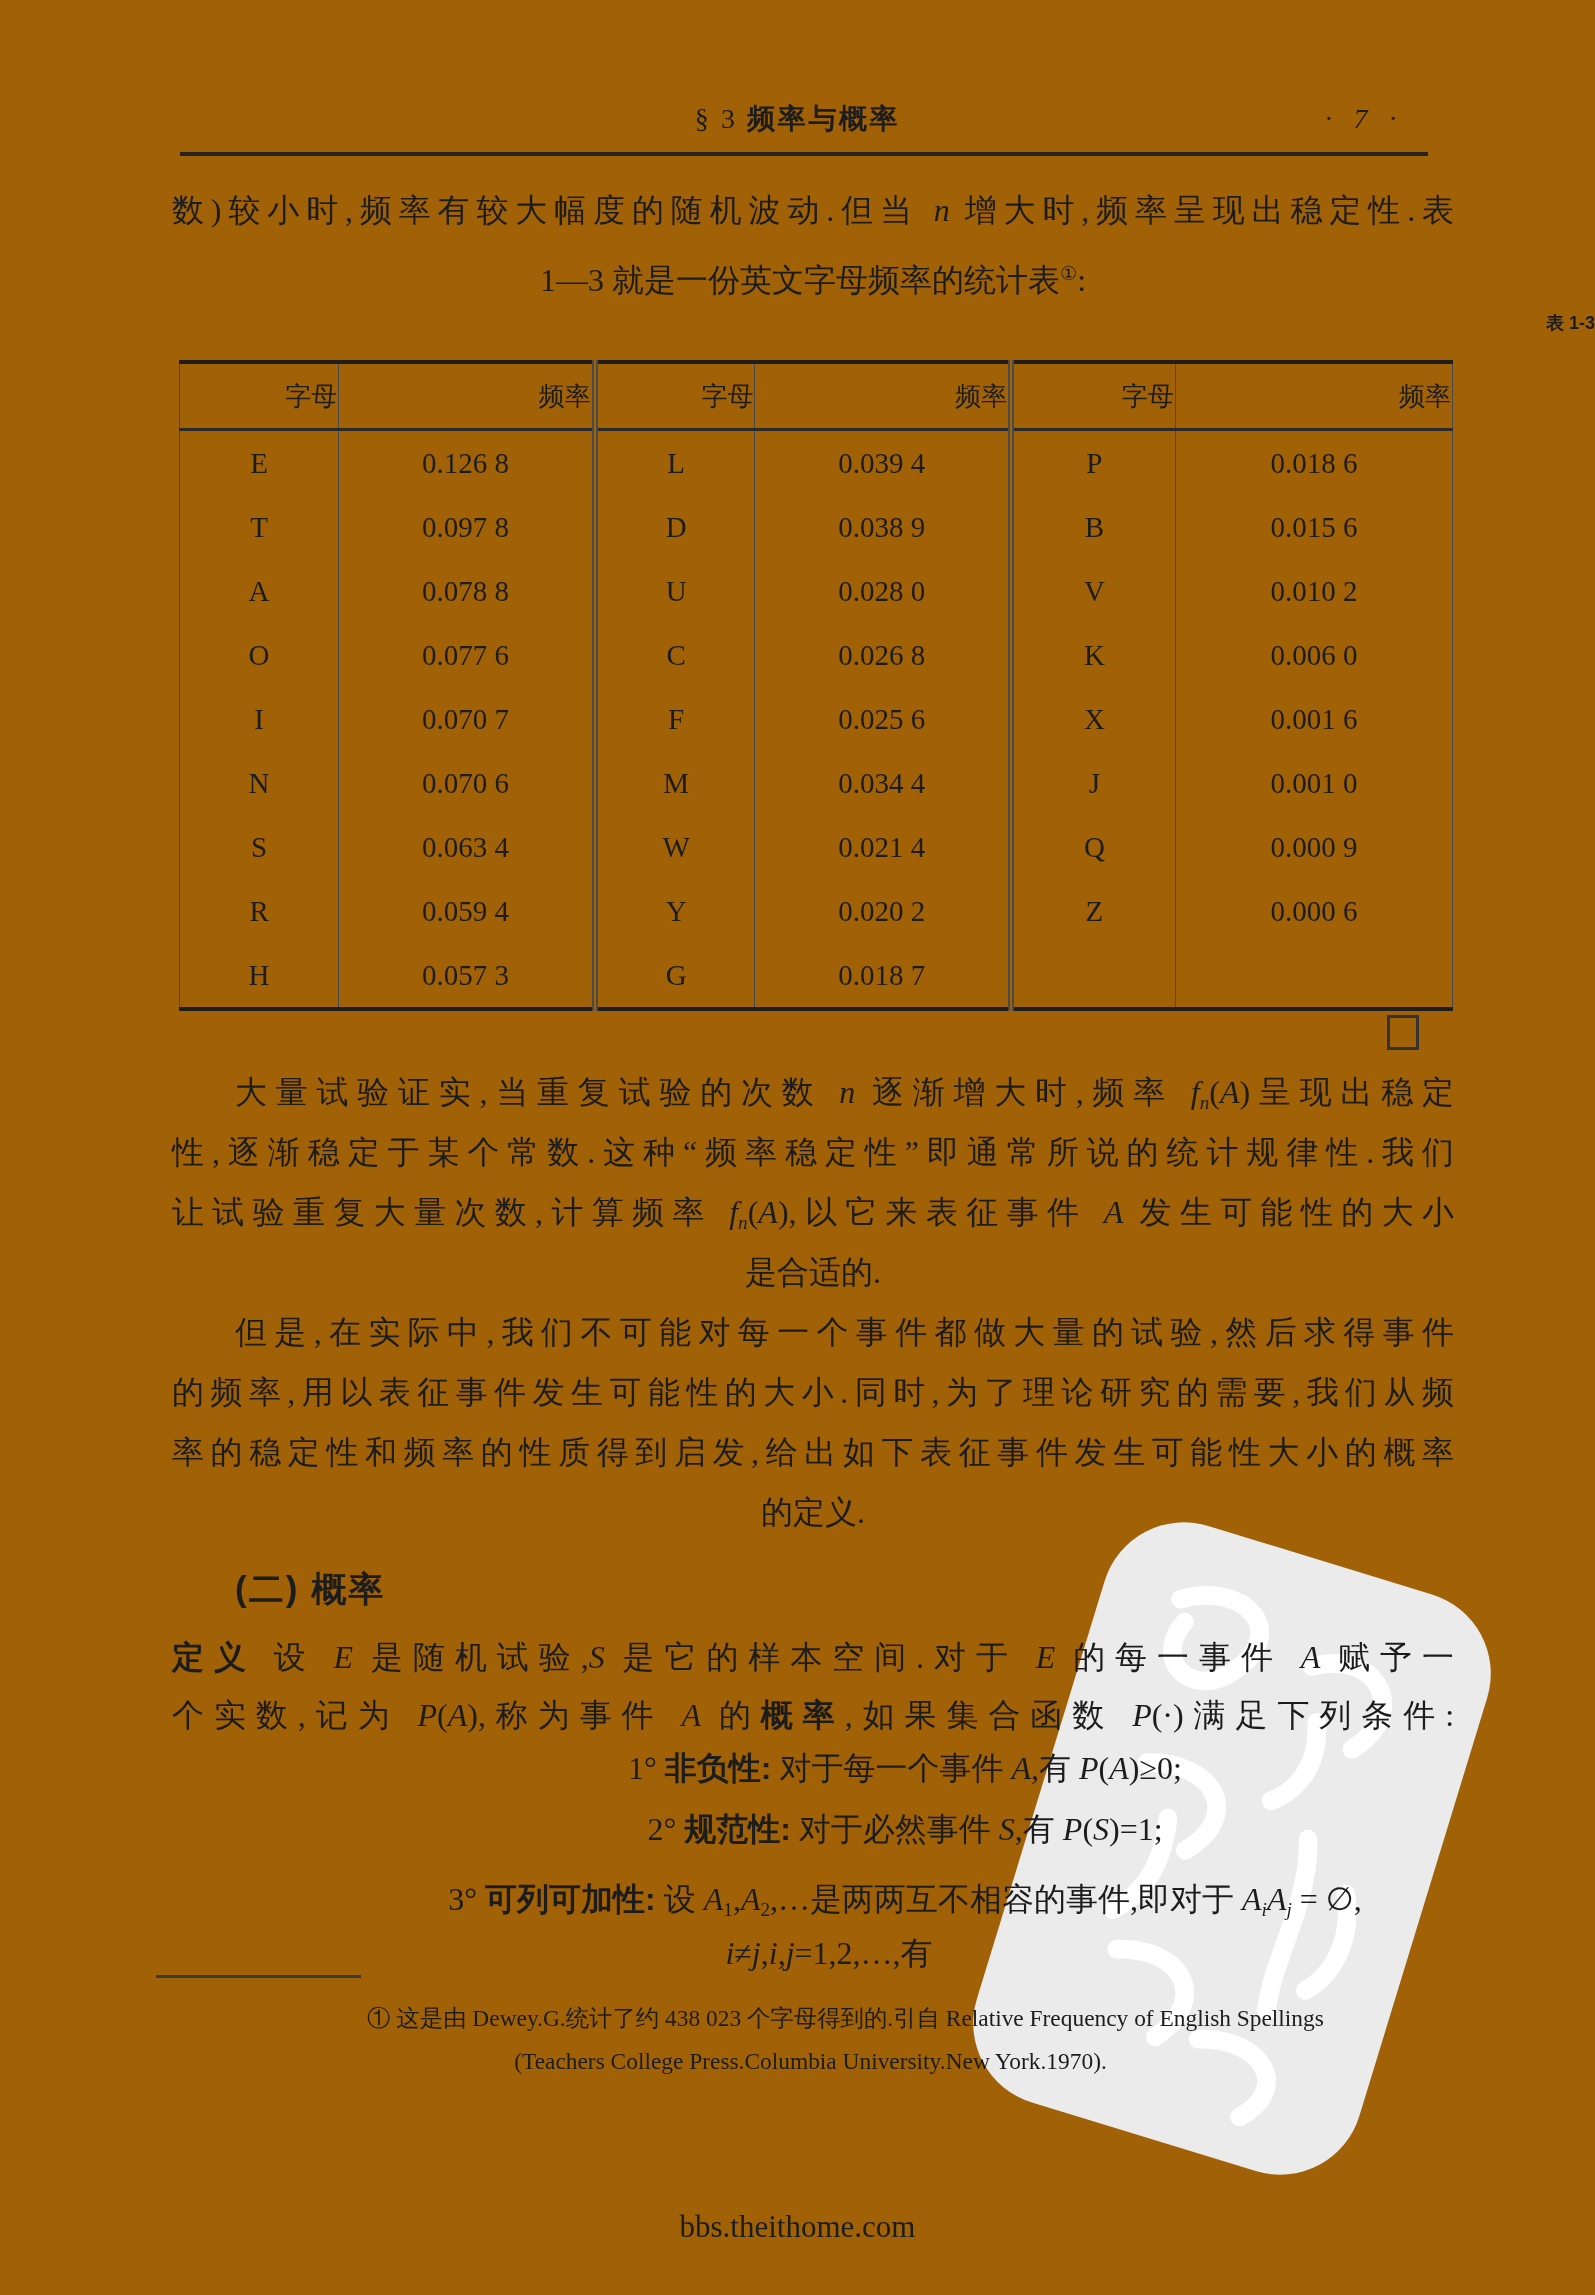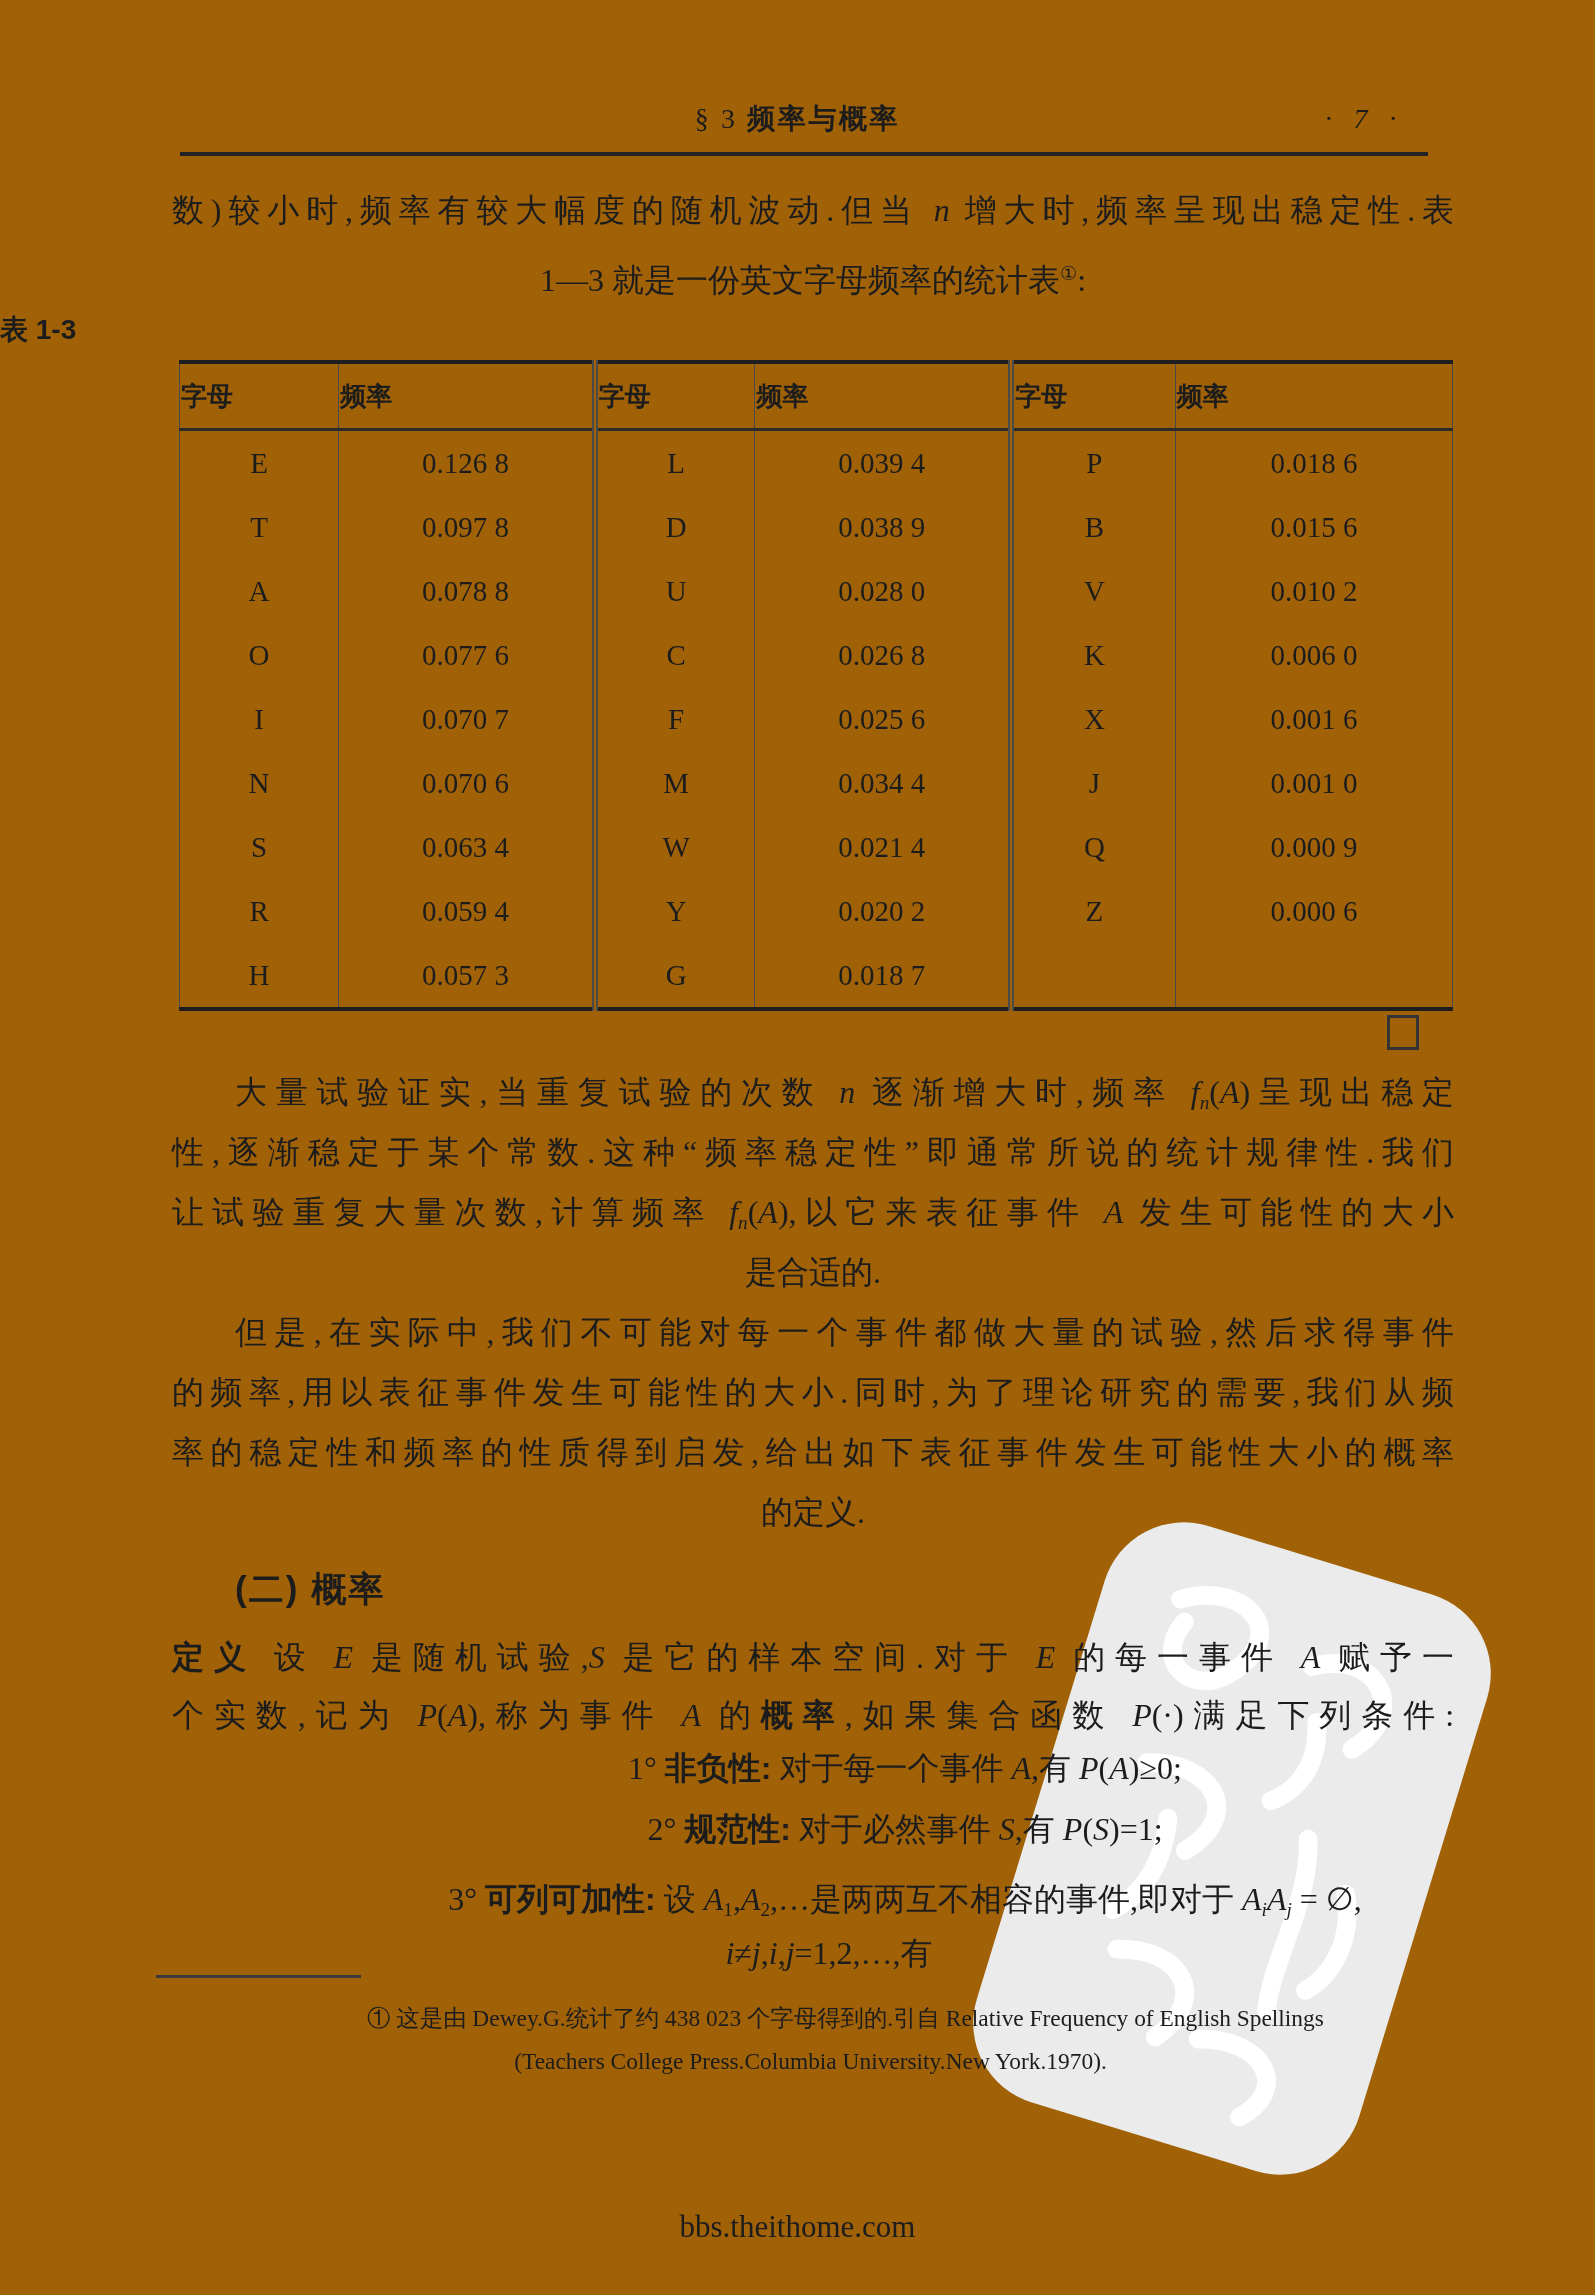--- a/index.html
+++ b/index.html
@@ -48,36 +48,36 @@
   sub{font-size:0.6em; vertical-align:-0.3em;}
   sup{font-size:0.6em; vertical-align:0.55em;}
 
   .p1{top:179px;}  .p1 .line{line-height:63px; height:63px;}
   .p2{top:1062px;} .p2 .line{line-height:60px; height:60px;}
   .p3{top:1302px;} .p3 .line{line-height:60px; height:60px;}
 
   
   .tbl-caption{
     position:absolute; left:0; top:311px; width:100%;
-    text-align:left; font-size:28px; font-weight:bold;
+    text-align:right; font-size:18px; font-weight:bold;
     font-family:"Liberation Sans","DejaVu Sans",sans-serif;
     z-index:1;
   }
   table.freq{
     position:absolute; left:179px; top:360px;
     width:1274px; table-layout:fixed;
     border-collapse:collapse; z-index:1;
     border-top:4.7px solid #1e1e1e;
     border-bottom:4.7px solid #1e1e1e;
     border-left:1.6px solid #4a4a4a;
     border-right:1.6px solid #4a4a4a;
   }
   table.freq th{
-    height:62px; font-weight:700; font-size:26px;
-    border-bottom:3.6px solid #2a2a2a; text-align:left; vertical-align:middle;
+    height:62px; font-weight:400; font-size:26px;
+    border-bottom:3.6px solid #2a2a2a; text-align:right; vertical-align:middle;
   }
   table.freq td{
     height:62px; font-size:29px; text-align:center; vertical-align:middle;
   }
   .cL{width:159px;}
   .cF{width:256px;}
   .cL2{width:160px;}
   .cF2{width:256px;}
   .cL3{width:164px;}
   .cF3{width:277px;}

